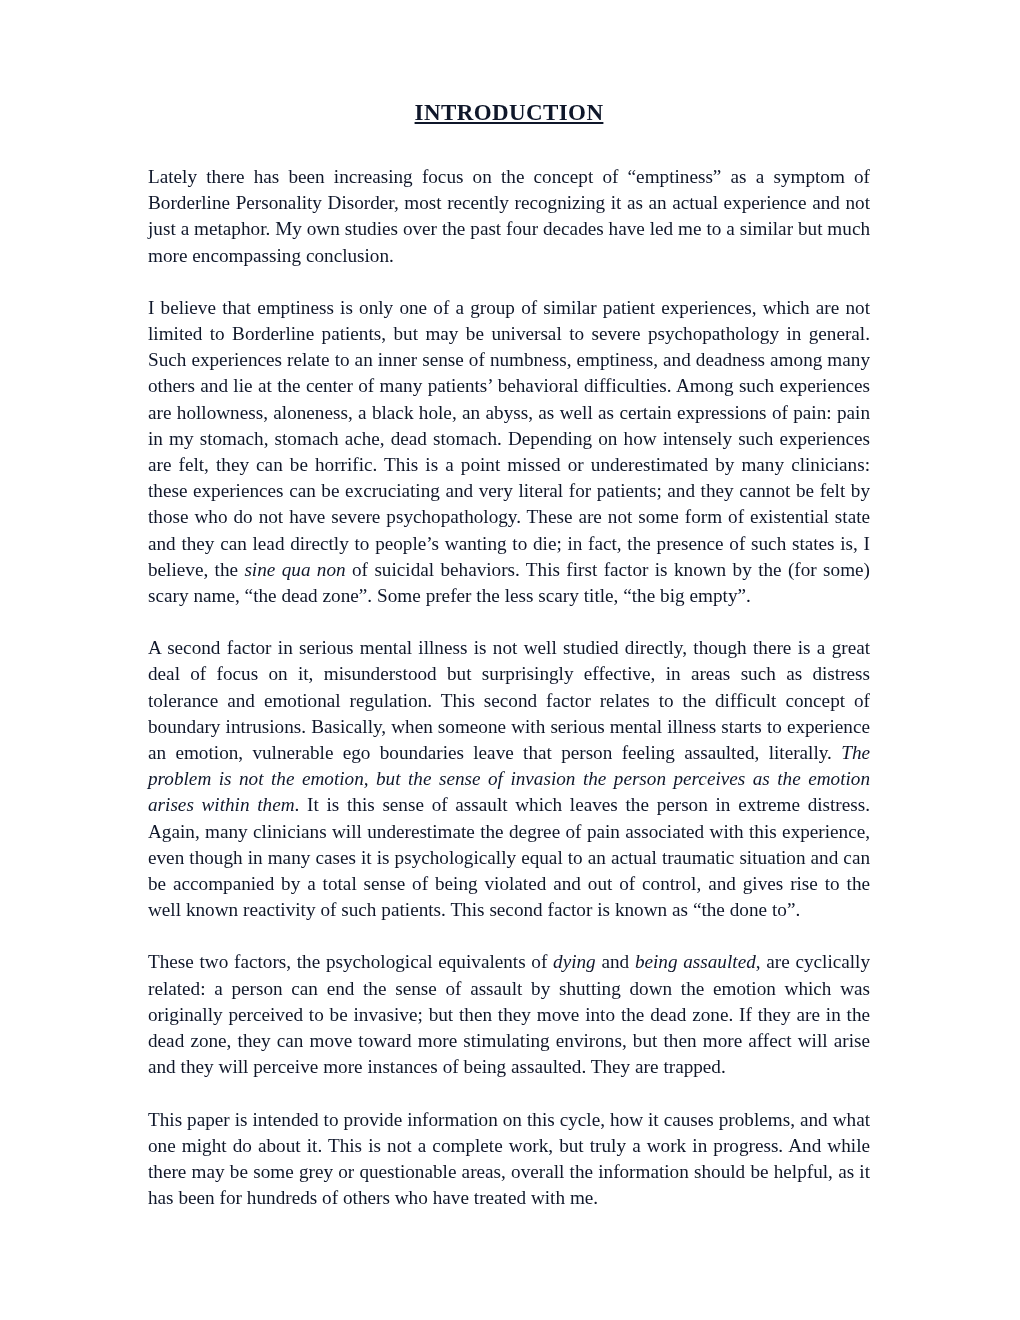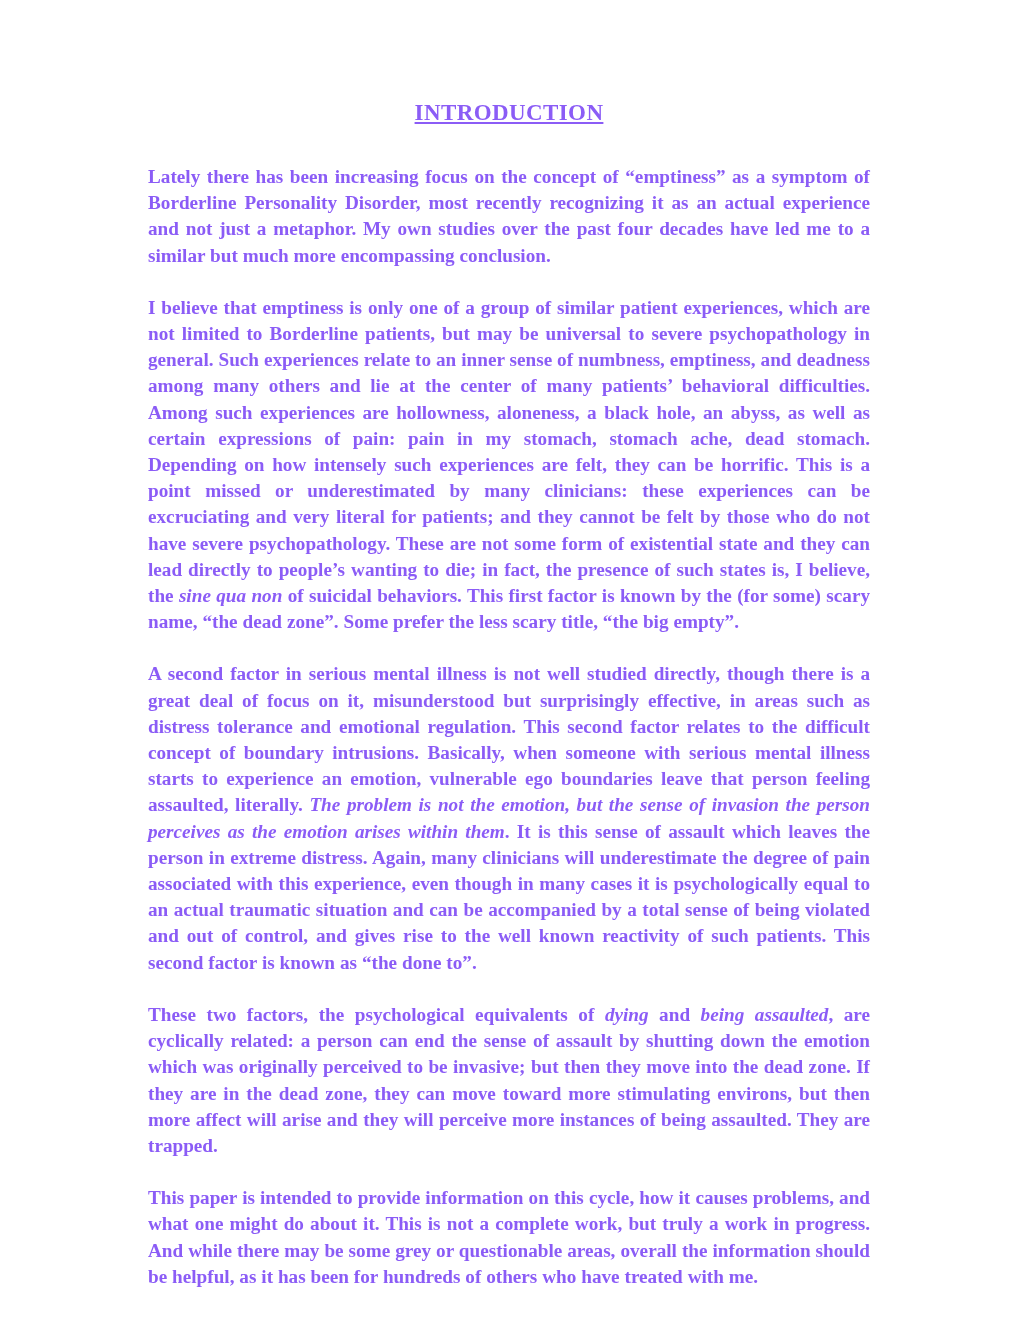--- a/index.html
+++ b/index.html
@@ -8,21 +8,21 @@
     background: #f0f0f0;
   }
   .page {
     width: 1020px;
     height: 1320px;
     background: #ffffff;
     margin: 0 auto;
     position: relative;
     box-sizing: border-box;
     font-family: "Liberation Serif", "DejaVu Serif", serif;
-    color: #8b5cf6;
+    color: #0f172a;
   }
   .content {
     position: absolute;
     left: 148px;
     top: 100px;
     width: 722px;
   }
   .doc-title {
     font-size: 23px;
     font-weight: bold;
@@ -32,21 +32,20 @@
     margin: 0 0 38px 0;
     font-family: "Liberation Serif", "DejaVu Serif", serif;
   }
   p.para {
     font-size: 19.2px;
     line-height: 26.2px;
     text-align: justify;
     text-justify: inter-word;
     margin: 0 0 26px 0;
     word-spacing: 0.1px;
-    font-weight: bold;
   }
   p.para:last-child {
     margin-bottom: 0;
   }
   .it {
     font-style: italic;
     margin-top: 16px;
   }
 </style>
 </head>

